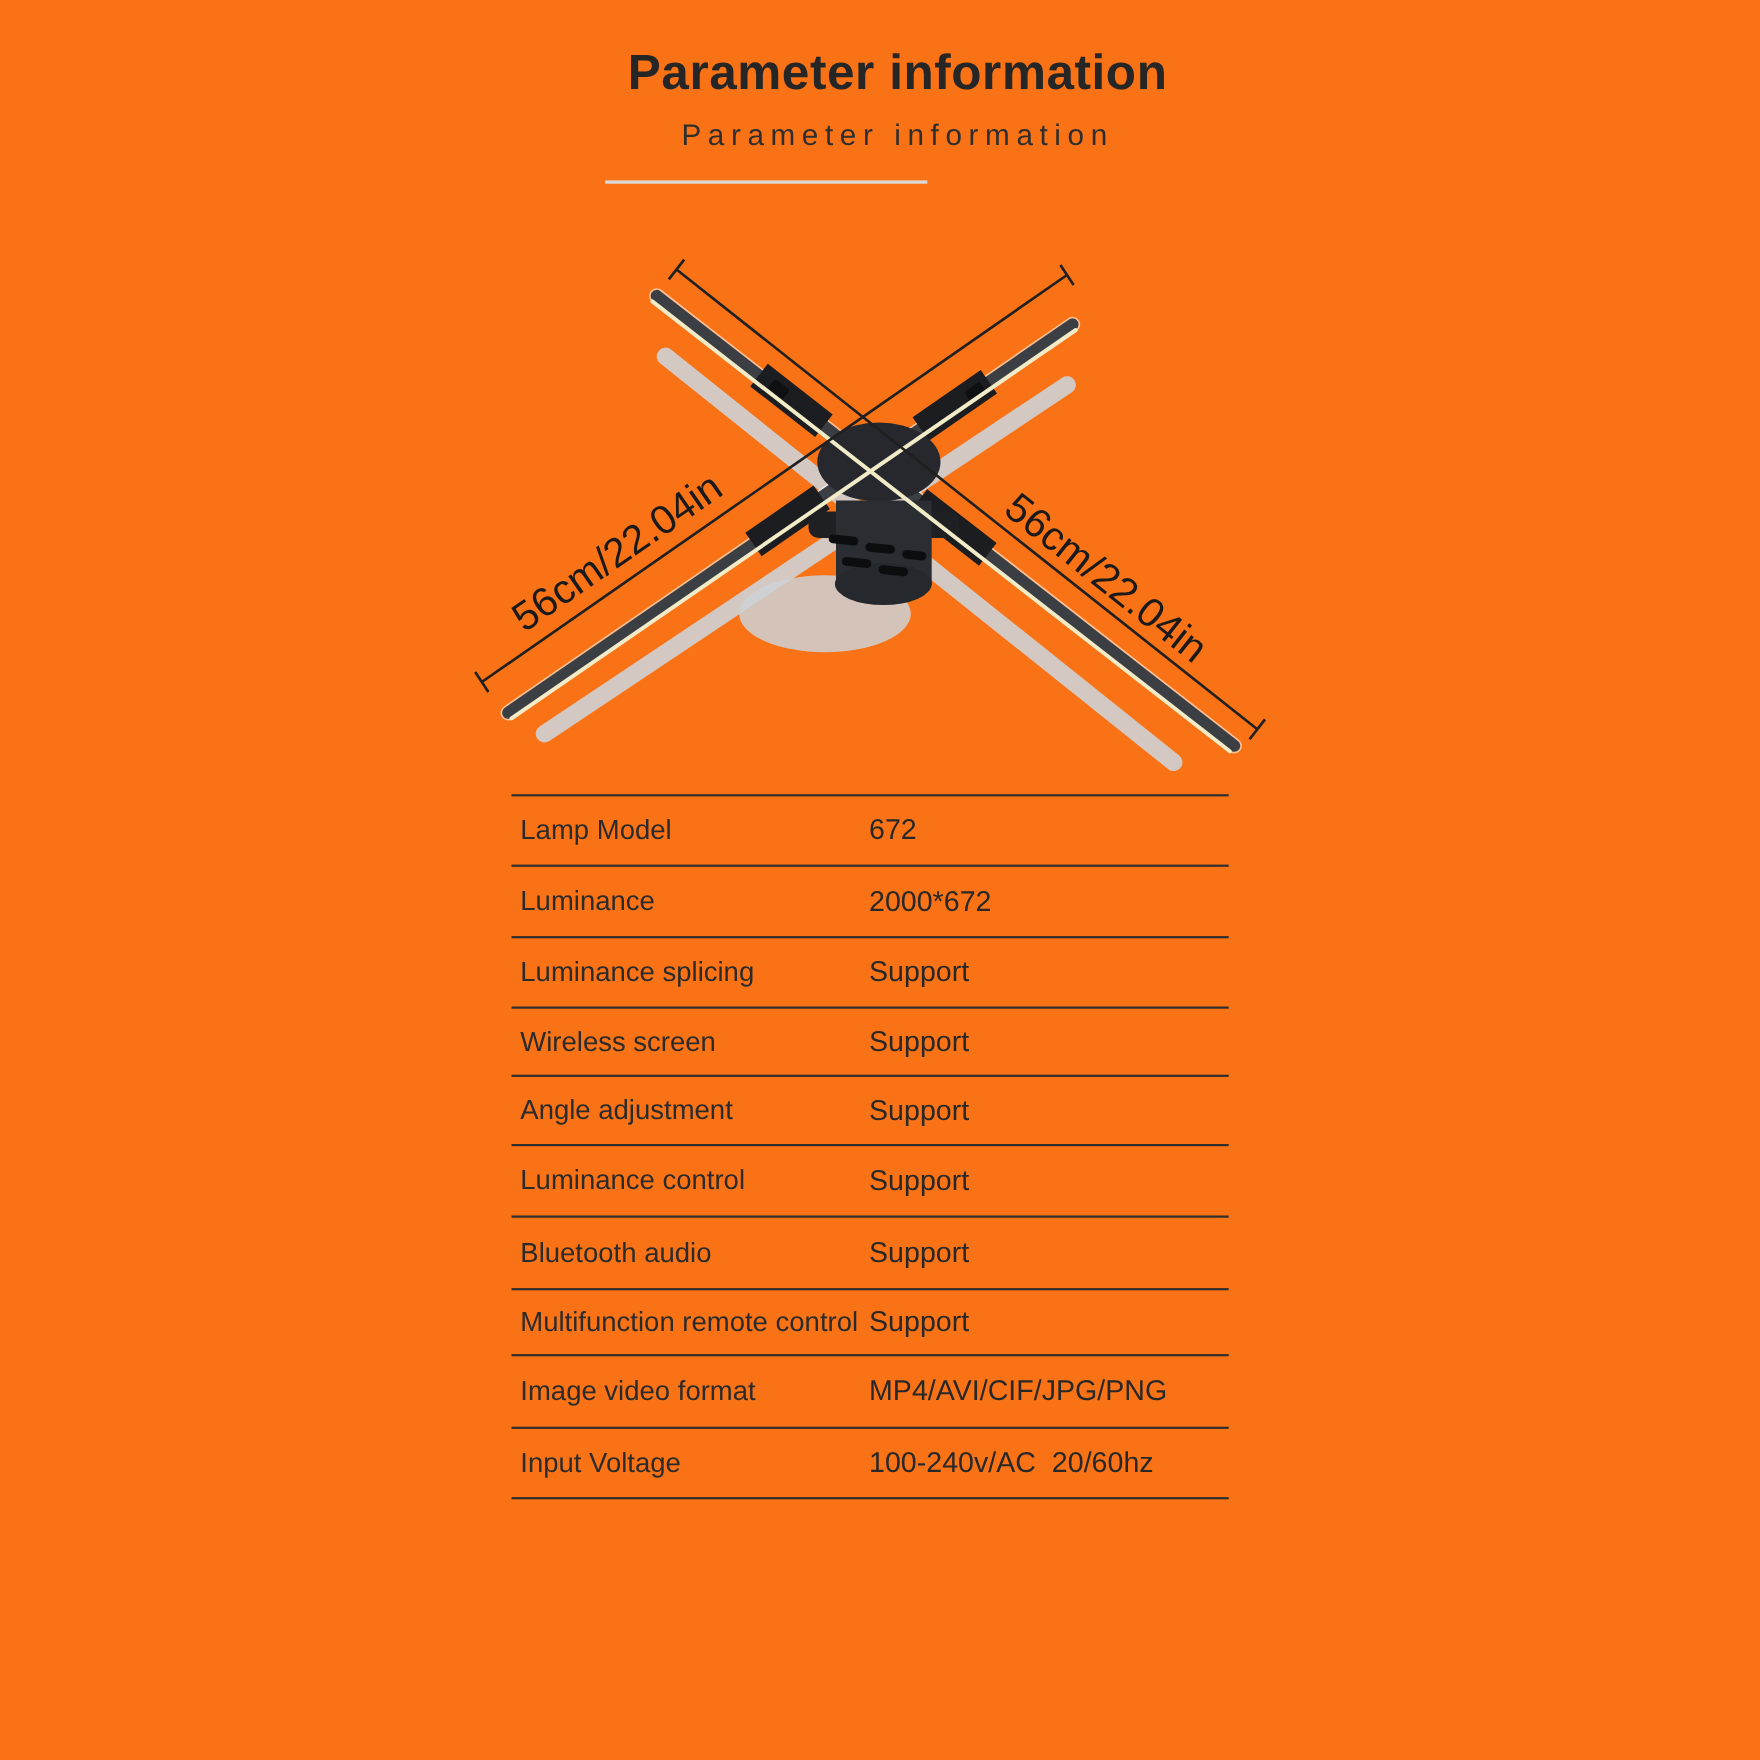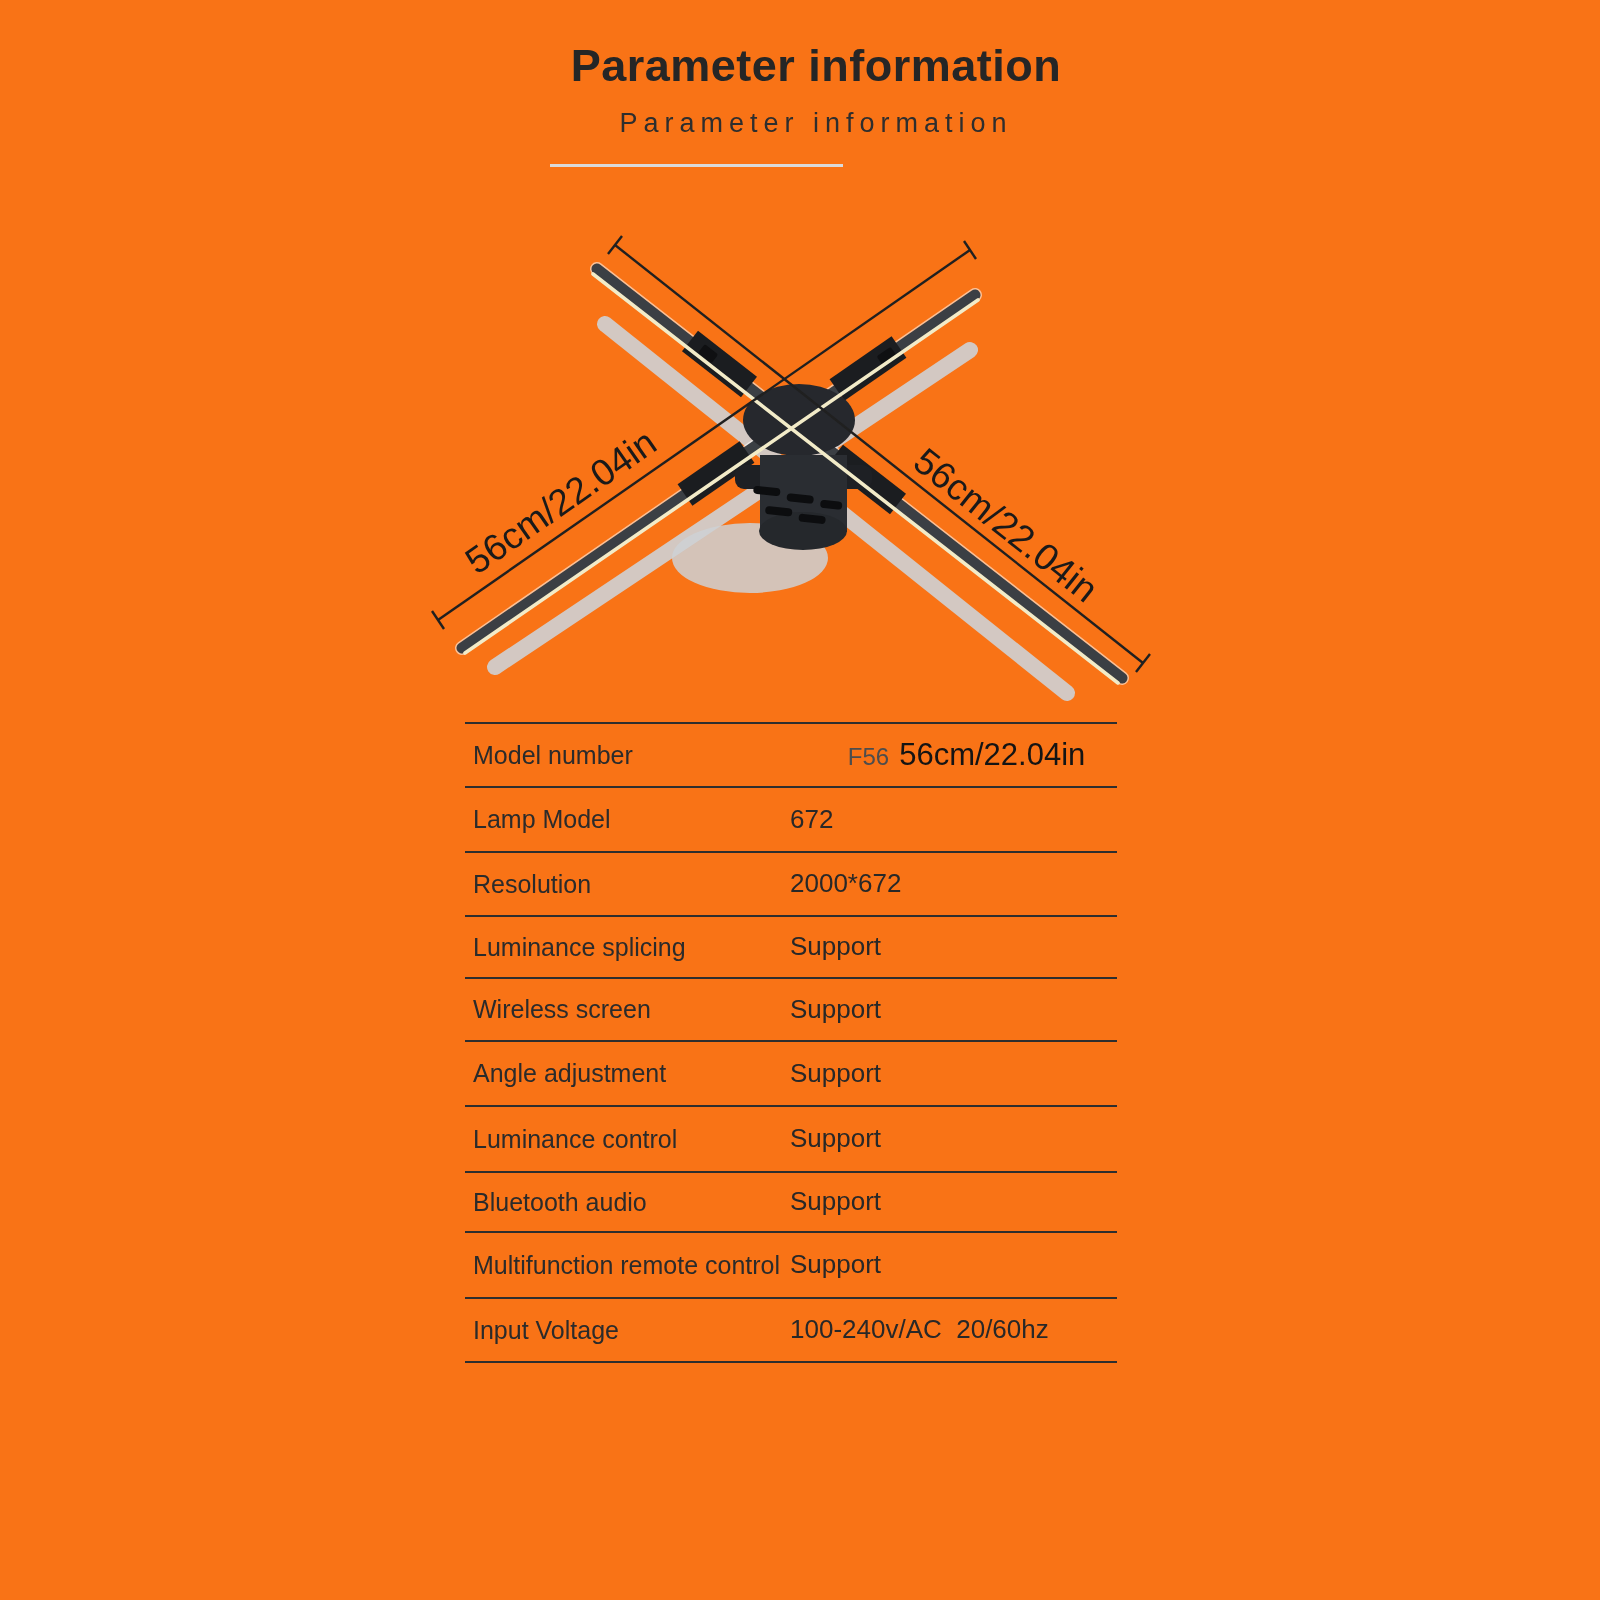--- a/index.html
+++ b/index.html
@@ -107,34 +107,28 @@
       <path d="M564,76 L576,94" fill="none"></path>
       <path d="M32,446 L44,464" fill="none"></path>
     </g>
 
     <text class="dim-label" x="168" y="347" text-anchor="middle" transform="rotate(-34.8 168 347)">56cm/22.04in</text>
     <text class="dim-label" x="598" y="370" text-anchor="middle" transform="rotate(38.4 598 370)">56cm/22.04in</text>
   </svg>
 
   <div class="spec-table">
 
-    <div class="spec-row">
-      <div class="spec-label">Model number</div>
-      <div class="spec-value">
-        <span class="model-code">F56</span><span class="model-size">56cm/22.04in</span>
-      </div>
-    </div>
 
     <div class="spec-row">
       <div class="spec-label">Lamp Model</div>
       <div class="spec-value">672</div>
     </div>
 
     <div class="spec-row">
-      <div class="spec-label">Resolution</div>
+      <div class="spec-label">Luminance</div>
       <div class="spec-value">2000*672</div>
     </div>
 
     <div class="spec-row">
       <div class="spec-label">Luminance splicing</div>
       <div class="spec-value">Support</div>
     </div>
 
     <div class="spec-row">
       <div class="spec-label">Wireless screen</div>
@@ -154,20 +148,24 @@
     <div class="spec-row">
       <div class="spec-label">Bluetooth audio</div>
       <div class="spec-value">Support</div>
     </div>
 
     <div class="spec-row">
       <div class="spec-label">Multifunction remote control</div>
       <div class="spec-value">Support</div>
     </div>
 
+    <div class="spec-row">
+      <div class="spec-label">Image video format</div>
+      <div class="spec-value">MP4/AVI/CIF/JPG/PNG</div>
+    </div>
 
 
     <div class="spec-row">
       <div class="spec-label">Input Voltage</div>
       <div class="spec-value">100-240v/AC  20/60hz</div>
     </div>
 
 
   </div>
 </div>

